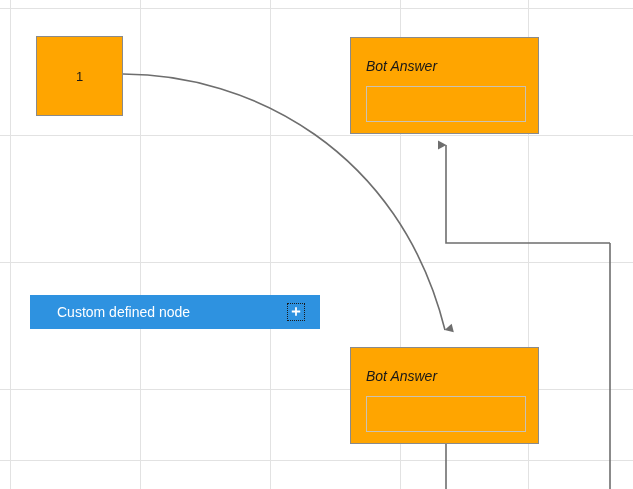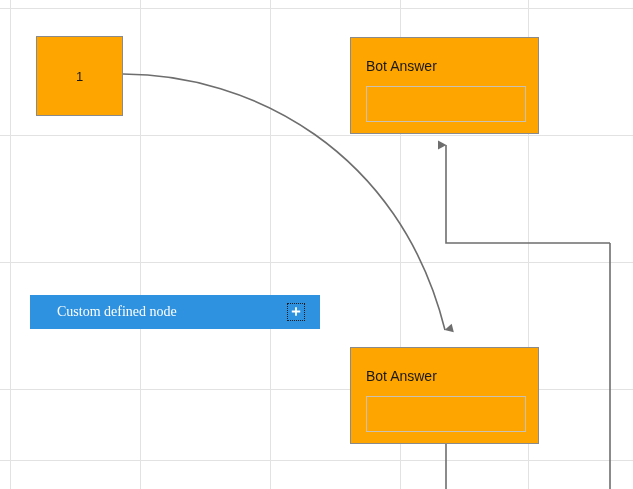--- a/index.html
+++ b/index.html
@@ -59,20 +59,21 @@
     justify-content: center;
   }
   .node-1-label {
     color: #1a1a1a;
     font-size: 13px;
     line-height: 1;
   }
   .node-bot {
     width: 189px;
     height: 97px;
+    font-style: italic;
   }
   .node-bot-top { left: 350px; top: 37px; }
   .node-bot-bottom { left: 350px; top: 347px; }
   .node-title {
     position: absolute;
     left: 15px;
     top: 21px;
     font-size: 14px;
     color: #181818;
     line-height: 1;
@@ -98,21 +99,20 @@
     background: #2e92e0;
     display: flex;
     align-items: center;
   }
   .palette-label {
     color: #ffffff;
     font-size: 14px;
     margin-left: 27px;
     white-space: nowrap;
     line-height: 1;
-    font-family: Liberation Serif, serif;
   }
   .palette-add {
     position: absolute;
     right: 15px;
     top: 8px;
     width: 18px;
     height: 18px;
     box-sizing: border-box;
     border: 1px dotted #1b1b1b;
     display: flex;

